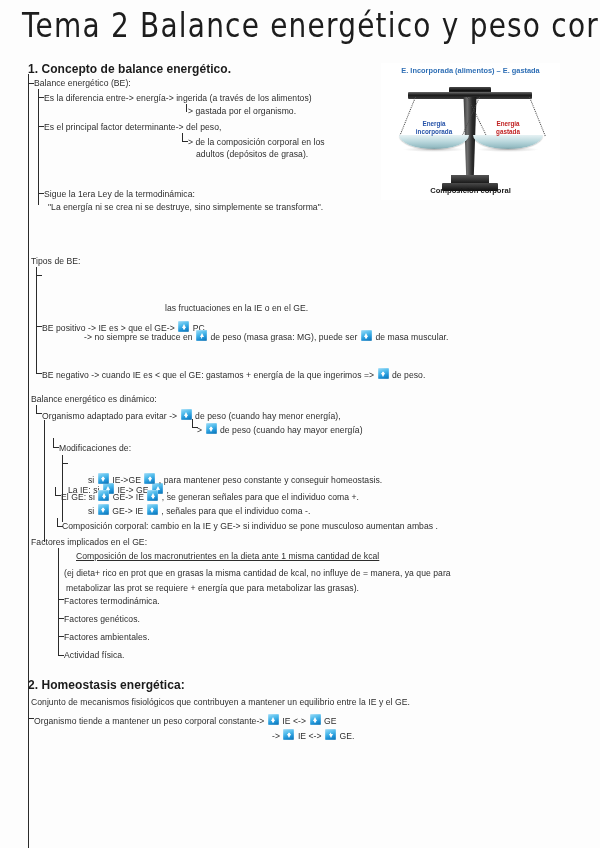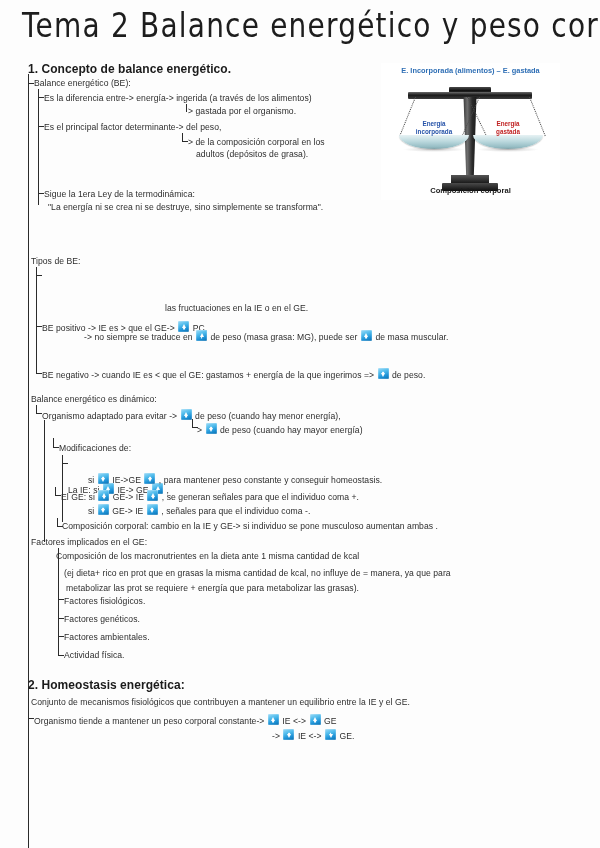--- a/index.html
+++ b/index.html
@@ -304,26 +304,26 @@
 
   <div class="elbow" style="left:57px; top:518px; width:5px; height:8px;"></div>
   <div class="t" style="left:62px; top:521px;">Composición corporal: cambio en la IE y GE-&gt; si individuo se pone musculoso aumentan ambas .</div>
 
   <div class="tick" style="left:28px; top:534px; height:8px;"></div>
   <div class="t" style="left:31px; top:537px;">Factores implicados en el GE:</div>
 
   <div class="vline" style="left:58px; top:548px; height:107px;"></div>
 
   <div class="tick" style="left:58px; top:548px; height:7px;"></div>
-  <div class="t" style="left:56px; top:551px;">Composición de los macronutrientes en la dieta ante 1 misma cantidad de kcal</div>
+  <div class="t" style="left:76px; top:551px;text-decoration:underline;">Composición de los macronutrientes en la dieta ante 1 misma cantidad de kcal</div>
   <div class="t" style="left:64px; top:568px;">(ej  dieta+ rico en prot que en grasas la misma cantidad de kcal, no influye de = manera, ya que para</div>
   <div class="t" style="left:66px; top:583px;">metabolizar las prot se requiere + energía que para metabolizar las grasas).</div>
 
   <div class="elbow" style="left:58px; top:592px; width:5px; height:7px;"></div>
-  <div class="t" style="left:64px; top:596px;">Factores fisiológicos.</div>
+  <div class="t" style="left:64px; top:596px;">Factores termodinámica.</div>
 
   <div class="elbow" style="left:58px; top:611px; width:5px; height:7px;"></div>
   <div class="t" style="left:64px; top:614px;">Factores genéticos.</div>
 
   <div class="elbow" style="left:58px; top:629px; width:5px; height:7px;"></div>
   <div class="t" style="left:64px; top:632px;">Factores ambientales.</div>
 
   <div class="elbow" style="left:58px; top:647px; width:5px; height:8px;"></div>
   <div class="t" style="left:64px; top:650px;">Actividad física.</div>
 

